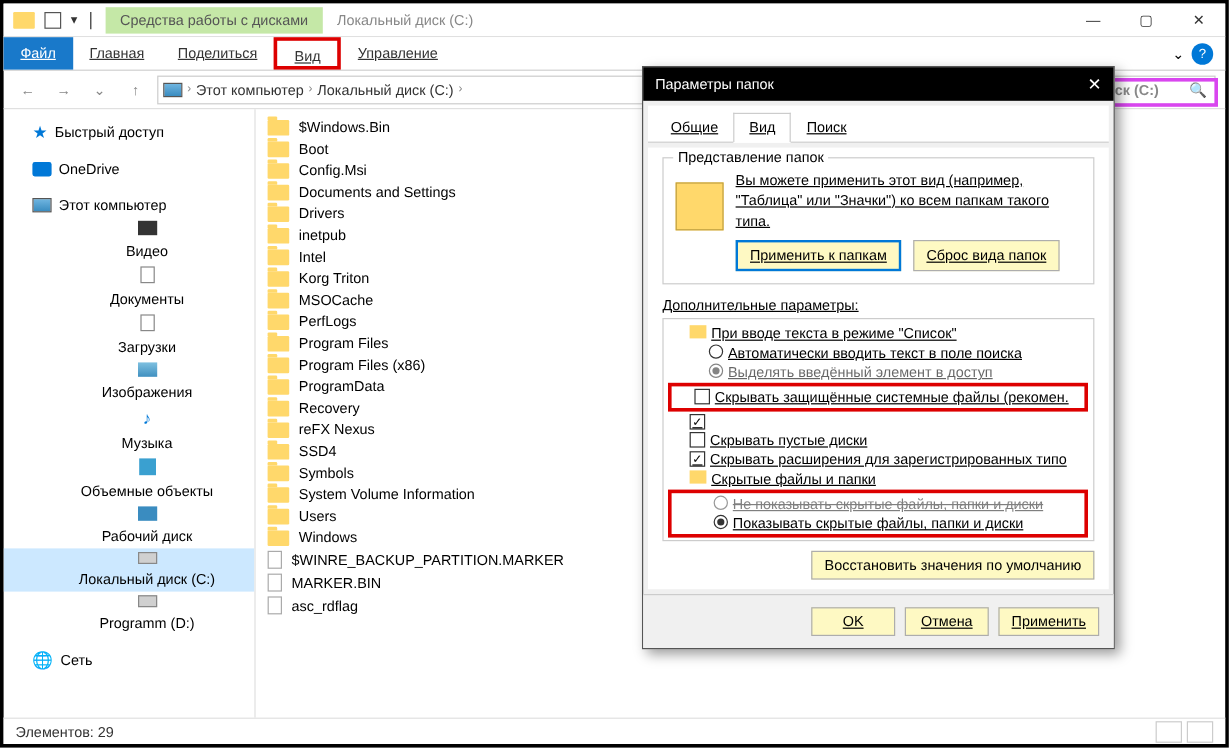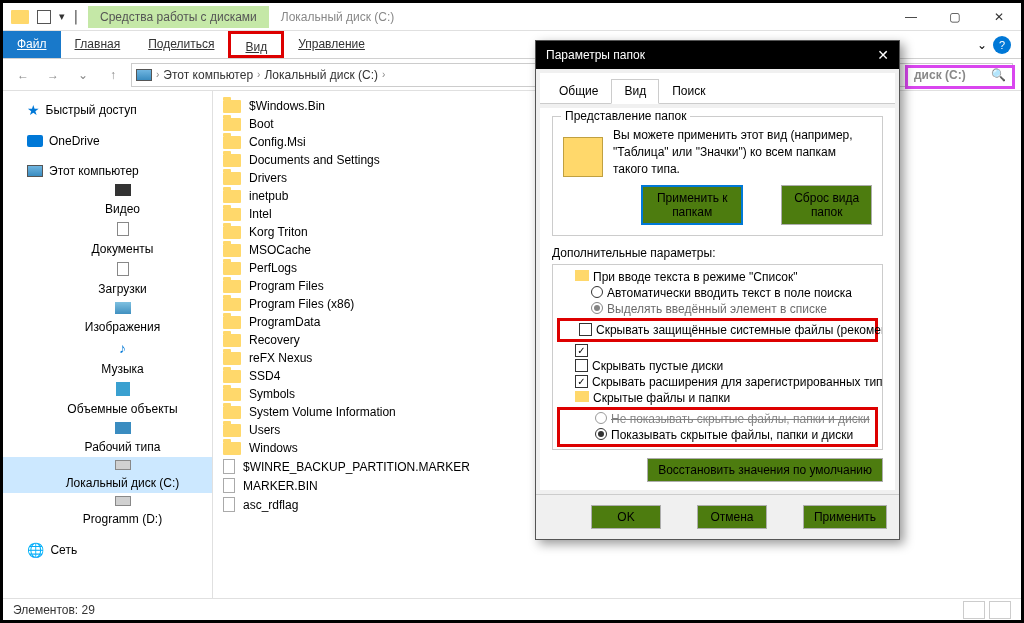--- a/index.html
+++ b/index.html
@@ -61,34 +61,34 @@
 .ico-folder { background: #ffd86b; width: 18px; height: 13px; border-radius: 1px; position: relative; }
 .ico-folder::before { content: ''; position: absolute; top: -3px; left: 0; width: 8px; height: 3px; background: #ffd86b; border-radius: 1px 1px 0 0; }
 .ico-file { background: #fff; border: 1px solid #aaa; width: 12px; height: 15px; }
 
 
 .statusbar { height: 22px; border-top: 1px solid #e0e0e0; display: flex; align-items: center; padding: 0 10px; color: #333; background:#fff; }
 .statusbar-right { margin-left: auto; display: flex; gap: 4px; }
 .sb-view { width: 22px; height: 18px; border: 1px solid #ccc; }
 
 
-.dialog { position: absolute; top: 40px; left: 535px; width: 365px; background: #f0f0f0; border: 1px solid #555; box-shadow: 4px 4px 10px rgba(0,0,0,0.4); }
+.dialog { position: absolute; top: 55px; left: 535px; width: 394px; background: #f0f0f0; border: 1px solid #555; box-shadow: 4px 4px 10px rgba(0,0,0,0.4); text-decoration: underline; }
 .dialog-title { background: #000; color: #fff; padding: 6px 10px; display: flex; align-items: center; }
 .dialog-close { margin-left: auto; cursor: pointer; font-size: 14px; }
 .dialog-tabs { display: flex; padding: 6px 6px 0 6px; background: #fff; border-bottom: 1px solid #ccc; margin: 4px; }
 .dlg-tab { padding: 4px 12px; border: 1px solid transparent; cursor: pointer; }
 .dlg-tab.active { border: 1px solid #ccc; border-bottom: 1px solid #fff; background: #fff; margin-bottom: -1px; }
 .dialog-body { padding: 8px 12px; background: #fff; margin: 0 4px; }
 .groupbox { border: 1px solid #ccc; padding: 10px; margin-bottom: 10px; position: relative; }
 .groupbox-title { position: absolute; top: -8px; left: 8px; background: #fff; padding: 0 4px; font-size: 12px; }
 .folder-view-row { display: flex; gap: 10px; align-items: flex-end; }
 .folder-preview { width: 40px; height: 40px; background: #ffd86b; border: 1px solid #c0a040; flex-shrink: 0; }
 .folder-view-text { flex: 1; line-height: 1.4; }
 .folder-view-btns { display: flex; gap: 10px; margin-top: 8px; margin-left: 50px; }
-.btn { padding: 4px 10px; border: 1px solid #adadad; background: #4d7c0f; cursor: pointer; margin-left: 28px; }
+.btn { padding: 4px 10px; border: 1px solid #adadad; background: #fef9c3; cursor: pointer; }
 .btn.primary { border: 2px solid #0078d7; }
 .adv-label { margin-bottom: 4px; }
 .adv-tree { border: 1px solid #ccc; height: 186px; overflow: auto; padding: 4px; position: relative; }
 .adv-item { display: flex; gap: 4px; padding: 1px 0 1px 18px; font-size: 11.5px; white-space: nowrap; }
 .adv-item.sub { padding-left: 34px; }
 .adv-check { width: 13px; height: 13px; border: 1px solid #333; flex-shrink: 0; display: flex; align-items: center; justify-content: center; font-size: 10px; }
 .adv-check.checked::after { content: '✓'; }
 .adv-radio { width: 12px; height: 12px; border: 1px solid #333; border-radius: 50%; flex-shrink: 0; display: flex; align-items: center; justify-content: center; }
 .adv-radio.checked::after { content: ''; width: 6px; height: 6px; background: #333; border-radius: 50%; }
 .adv-folder { width: 14px; height: 11px; background: #ffd86b; flex-shrink: 0; }
@@ -189,21 +189,21 @@
       <div class="sidebar-item indent">
           <span class="ico-music">♪</span>
           <span>Музыка</span>
         </div>
       <div class="sidebar-item indent">
           <span class="si-icon ico-3d"></span>
           <span>Объемные объекты</span>
         </div>
       <div class="sidebar-item indent">
           <span class="si-icon ico-desk"></span>
-          <span>Рабочий типа</span>
+          <span>Рабочий диск</span>
         </div>
       <div class="sidebar-item indent selected">
           <span class="si-icon ico-drive"></span>
           <span>Локальный диск (C:)</span>
         </div>
       <div class="sidebar-item indent">
           <span class="si-icon ico-drive"></span>
           <span>Programm (D:)</span>
         </div>
       <div class="sidebar-spacer"></div>
@@ -346,21 +346,21 @@
       <div class="adv-item">
           <span class="adv-folder"></span>
           <span>При вводе текста в режиме "Список"</span>
         </div>
       <div class="adv-item sub">
           <span class="adv-radio"></span>
           <span>Автоматически вводить текст в поле поиска</span>
         </div>
       <div class="adv-item sub" style="filter:blur(0.5px); opacity:0.6">
           <span class="adv-radio checked"></span>
-          <span>Выделять введённый элемент в списке</span>
+          <span>Выделять введённый элемент в доступ</span>
         </div>
 
       <div class="highlight-red">
         <div class="adv-item">
             <span class="adv-check"></span>
             <span>Скрывать защищённые системные файлы (рекомен.</span>
           </div>
       </div>
       <div class="adv-item">
           <span class="adv-check checked"></span>

